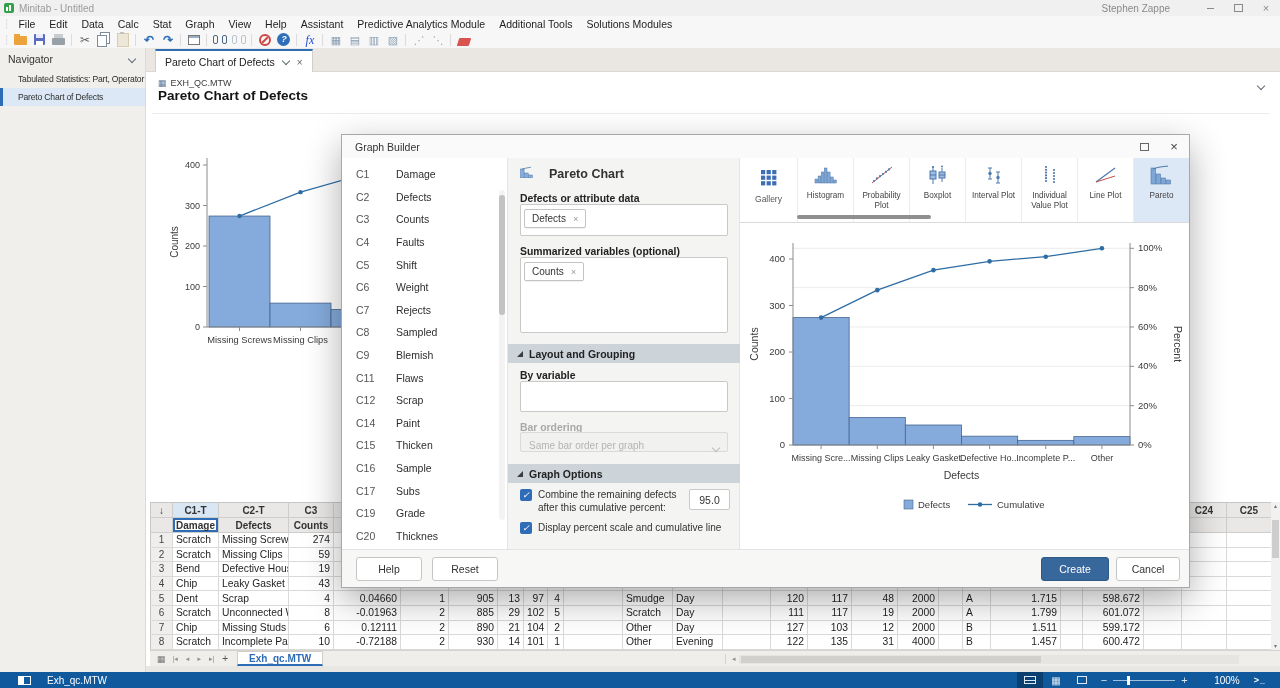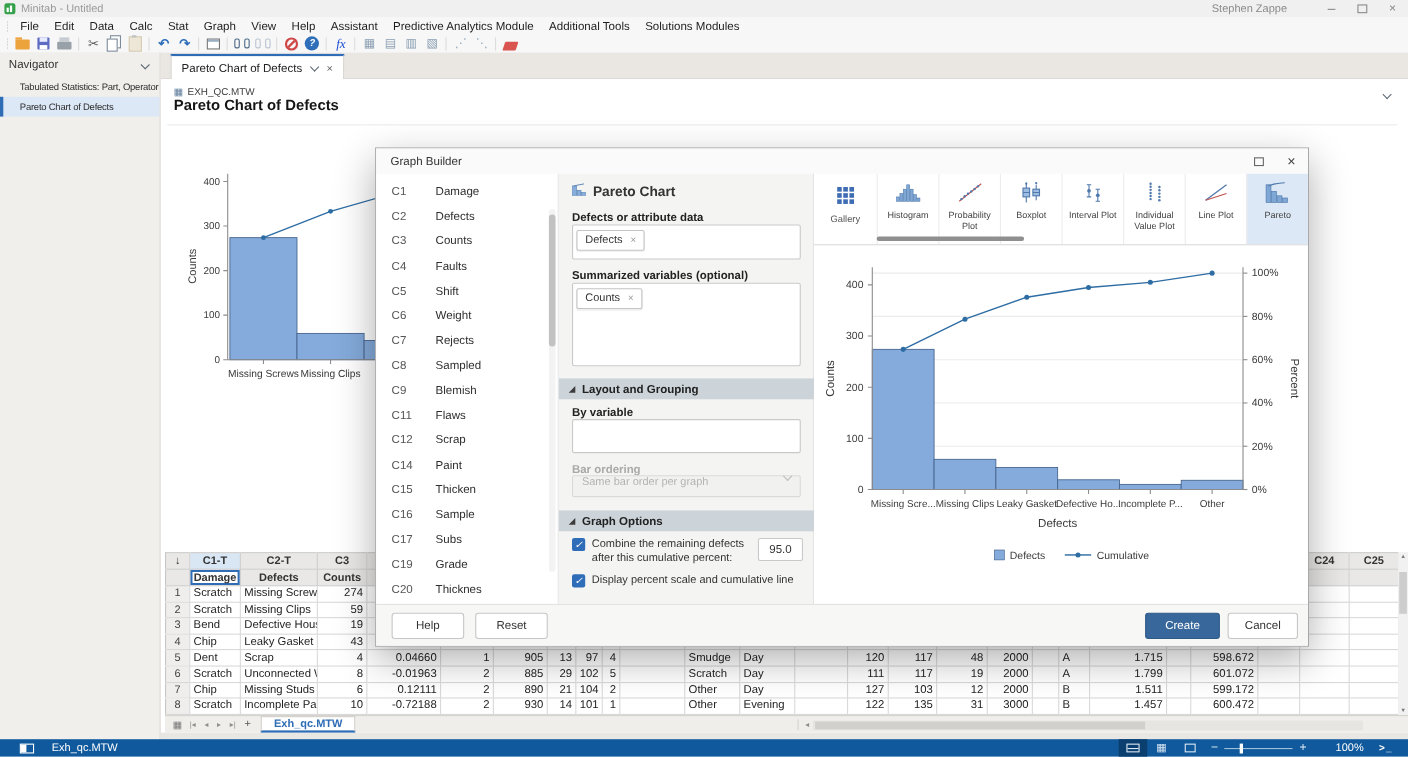--- a/index.html
+++ b/index.html
@@ -122,29 +122,29 @@
   .dlg-wb{width:30px;height:23px;display:flex;align-items:center;justify-content:center;color:#555}
   .i-max{width:9px;height:8px;border:1px solid #666;display:block;box-sizing:border-box}
   .dx:before{content:"×";font-size:13px;color:#444}
   .dcols{position:absolute;left:0;top:23px;width:166px;bottom:38px;background:#fff;border-right:1px solid #e4e4e4;padding-top:5px;box-sizing:border-box;overflow:hidden}
   .colrow{height:22.6px;display:flex;align-items:center;font-size:10.5px}
   .colrow .cid{width:40px;padding-left:14px;color:#555;flex:none}
   .colrow .cname{color:#2e2e2e}
   .dcol-sb{position:absolute;right:2px;top:30px;width:6px;height:330px;background:#f3f3f3;border-radius:3px}
   .dcol-thumb{position:absolute;right:2px;top:30px;width:6px;height:120px;background:#c2c2c2;border-radius:3px}
   .dmid{position:absolute;left:166px;top:23px;width:232px;bottom:38px;background:#f4f4f3;border-right:1px solid #e4e4e4;box-sizing:border-box}
-  .dhead{position:absolute;left:12px;top:8px;display:flex;align-items:center;gap:6px;font-size:12.5px;font-weight:700;color:#333}
+  .dhead{position:absolute;left:12px;top:8px;display:flex;align-items:center;gap:16px;font-size:12.5px;font-weight:700;color:#333}
   .dlabel{position:absolute;font-size:10.4px;font-weight:700;color:#222}
   .dlabel.dis{color:#a9a9a9}
   .dbox{position:absolute;background:#fff;border:1px solid #c9c9c9;border-radius:2px;padding:3px;box-sizing:border-box}
   .chip{display:inline-flex;align-items:center;gap:7px;border:1px solid #c4c4c4;border-radius:2px;background:#fff;font-size:10px;color:#333;padding:3px 7px;box-shadow:0 1px 1px rgba(0,0,0,.06)}
   .chipx:before{content:"×";color:#999;font-size:9px}
   .dsec{position:absolute;left:0;width:232px;height:19px;background:#ccd4da;display:flex;align-items:center;font-size:10.5px;font-weight:700;color:#222;padding-left:9px;box-sizing:border-box;gap:6px}
   .tri{width:0;height:0;border-bottom:6px solid #3c3c3c;border-left:6px solid transparent;flex:none}
-  .dselbox{position:absolute;background:#f1f1f0;border:1px solid #dadada;border-radius:2px;color:#b4b4b4;font-size:10px;display:flex;align-items:flex-start;justify-content:space-between;padding:0 8px;box-sizing:border-box}
+  .dselbox{position:absolute;background:#f1f1f0;border:1px solid #dadada;border-radius:2px;color:#b4b4b4;font-size:10px;display:flex;align-items:flex-end;justify-content:space-between;padding:0 8px;box-sizing:border-box}
   .chev-dis{border-color:#bcbcbc}
   .cbrow{position:absolute;display:flex;gap:6px;font-size:10px;color:#333;align-items:flex-start;line-height:1.25}
   .cb{width:12px;height:12px;background:#2f6db8;border-radius:2px;color:#fff;font-size:9px;line-height:12px;text-align:center;flex:none}
   .cb:before{content:"✓"}
   .pctin{position:absolute;width:41px;height:21px;border:1px solid #c9c9c9;border-radius:2px;font-size:10.5px;color:#333;text-align:center;font-family:inherit;box-sizing:border-box;background:#fff;padding:0}
   .dright{position:absolute;left:398px;top:23px;right:0;bottom:38px;background:#fff}
   .gstrip{position:absolute;left:0;top:0;right:0;height:65px;border-bottom:1px solid #dadada;box-sizing:border-box}
   .gcell{position:absolute;left:4px;top:4px;width:49px;height:56px;display:flex;flex-direction:column;align-items:center;gap:6px;padding-top:8px;box-sizing:border-box;font-size:8.5px;color:#555}
   .gtabs{position:absolute;left:57px;top:0;right:0;height:64px;display:flex}
   .gtab{width:56px;flex:none;border-left:1px solid #ececec;display:flex;flex-direction:column;align-items:center;padding-top:6px;gap:2px;font-size:8.2px;color:#444;text-align:center;box-sizing:border-box;line-height:1.2}
@@ -621,21 +621,21 @@
           <td class="num">14</td>
           <td class="num">101</td>
           <td class="num">1</td>
           <td></td>
           <td>Other</td>
           <td>Evening</td>
           <td></td>
           <td class="num">122</td>
           <td class="num">135</td>
           <td class="num">31</td>
-          <td class="num">3000</td>
+          <td class="num">4000</td>
           <td></td>
           <td>B</td>
           <td class="num">1.457</td>
           <td></td>
           <td class="num">600.472</td>
           <td></td>
           <td></td>
           <td></td>
         </tr>
       </tbody>

